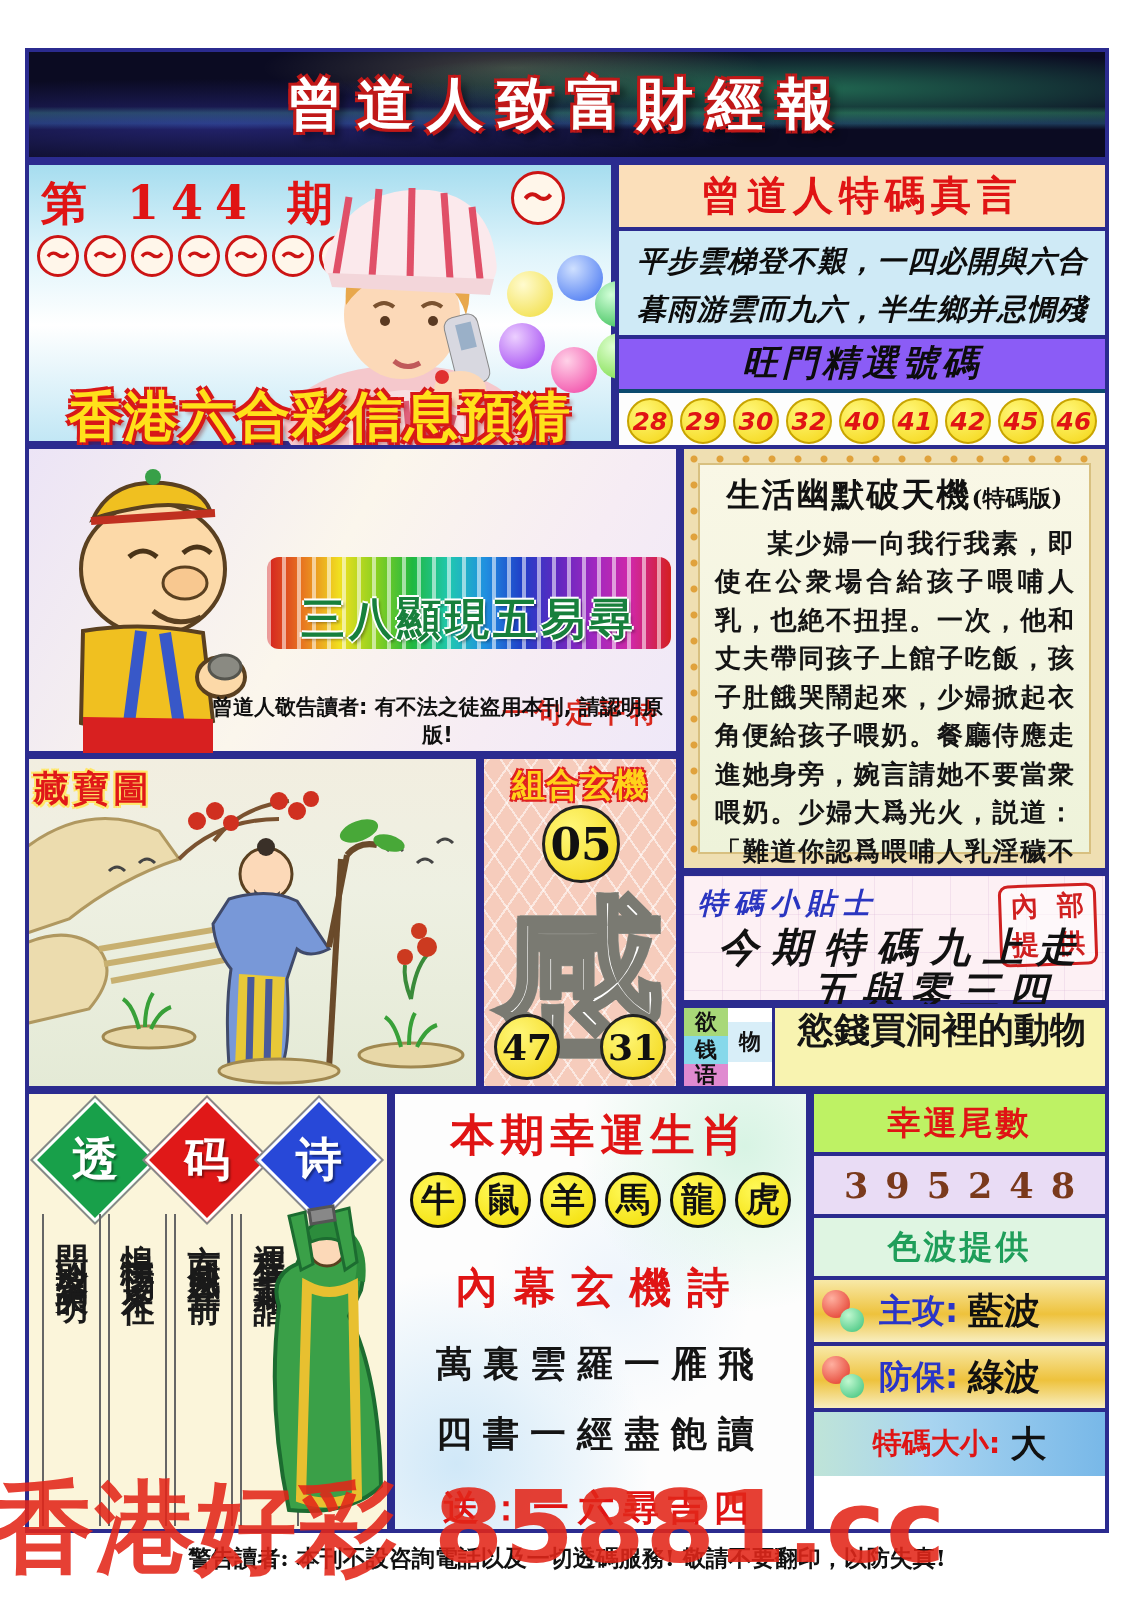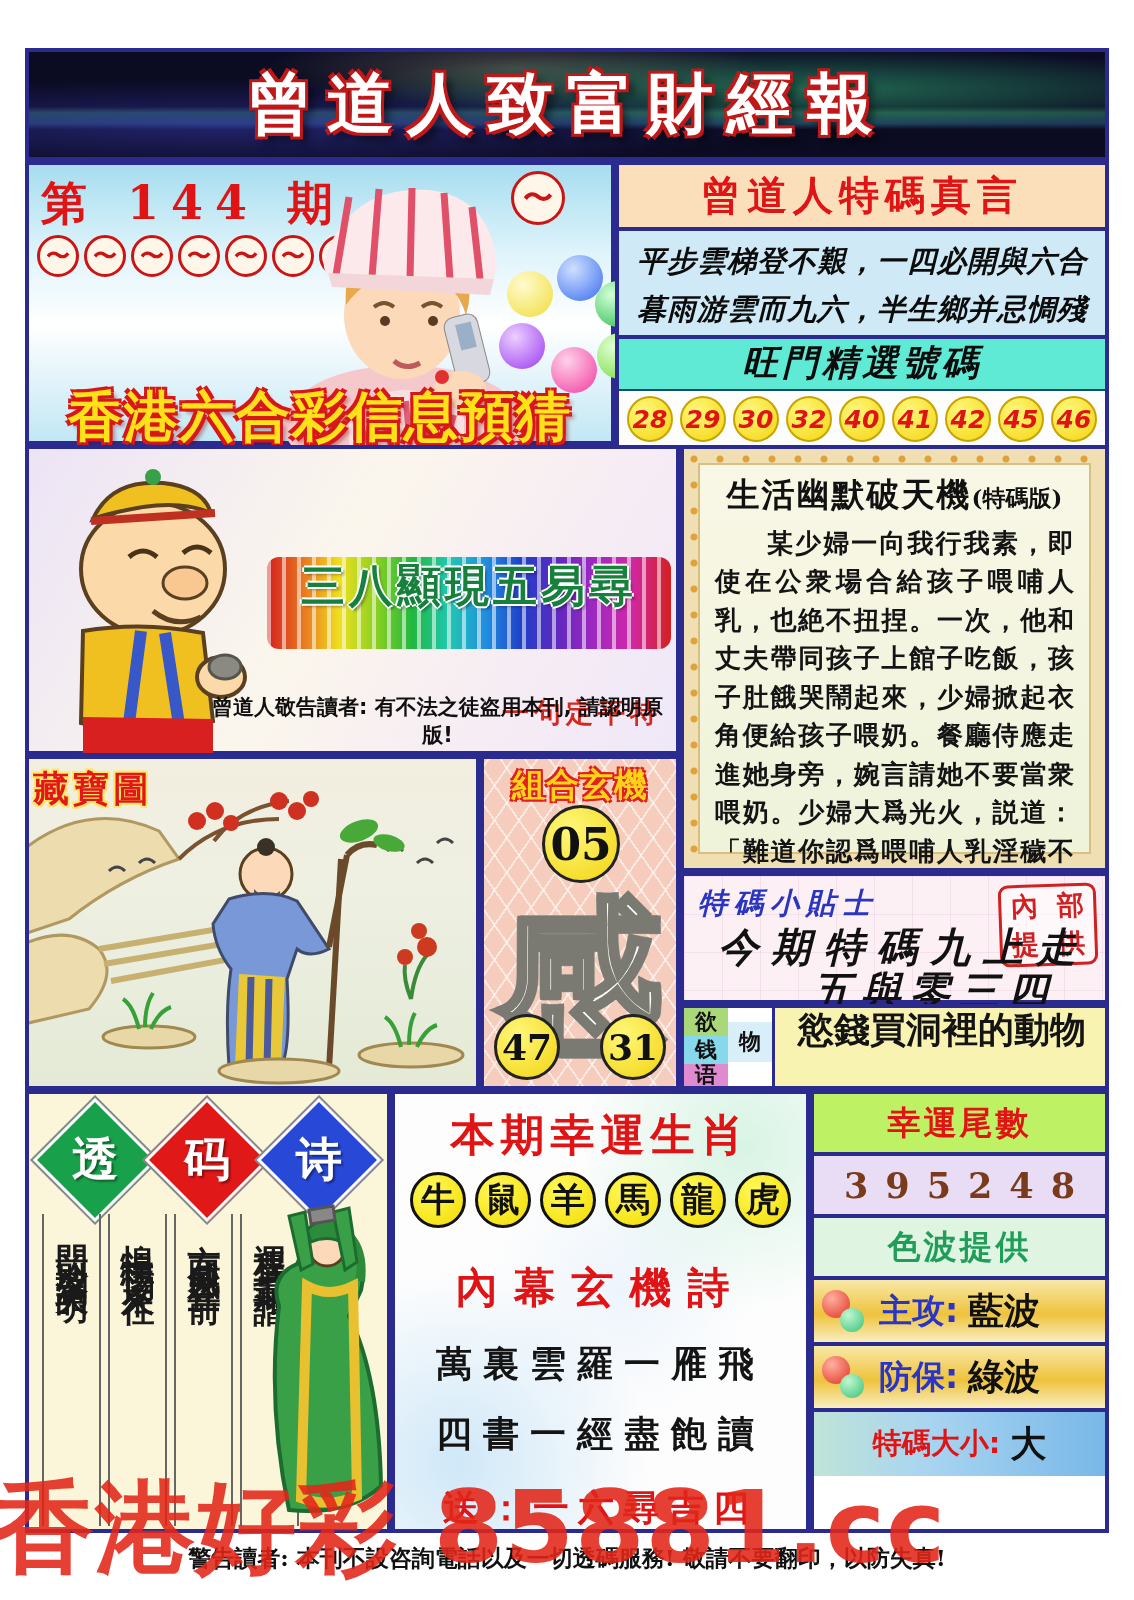--- a/index.html
+++ b/index.html
@@ -10,21 +10,21 @@
 
   
   #banner{left:25px;top:48px;width:1084px;height:113px;
     background:
       radial-gradient(ellipse at 72% 35%, rgba(60,220,140,.45), transparent 42%),
       radial-gradient(ellipse at 18% 70%, rgba(70,70,220,.40), transparent 45%),
       radial-gradient(ellipse at 45% 15%, rgba(255,255,170,.22), transparent 30%),
       linear-gradient(180deg, transparent 52%, rgba(80,220,150,.30) 58%, rgba(80,200,255,.25) 68%, transparent 74%),
       #0b0b22;}
   #banner .title{width:100%;text-align:center;line-height:102px;font-family:"DejaVu Serif",serif;
-    font-size:66px;font-weight:bold;color:#fff;letter-spacing:14px;
+    font-size:56px;font-weight:bold;color:#fff;letter-spacing:14px;
     text-shadow:3px 3px 0 #c01818,-3px -3px 0 #c01818,3px -3px 0 #c01818,-3px 3px 0 #c01818,7px 7px 8px rgba(0,0,0,.6);}
 
   
   #topLeft{left:25px;top:161px;width:590px;height:284px;
     background:linear-gradient(180deg,#a6ddef 0%,#dff4fb 32%,#ffffff 58%,#c2e7f5 100%);}
   .issue{left:12px;top:8px;font-family:"DejaVu Serif",serif;font-size:46px;font-weight:bold;
     color:#e01414;letter-spacing:12px;}
   .logo-row{left:8px;top:70px;display:flex;gap:5px;}
   .flame{width:42px;height:42px;border-radius:50%;border:3px solid #cc1414;background:#fff6ea;
     box-sizing:border-box;display:flex;align-items:center;justify-content:center;
@@ -35,37 +35,37 @@
     text-shadow:3px 3px 0 #d81818,-3px -3px 0 #d81818,3px -3px 0 #d81818,-3px 3px 0 #d81818,5px 5px 4px rgba(120,0,0,.45);}
   .ball6{position:absolute;width:46px;height:46px;border-radius:50%;}
 
   
   #topRight{left:615px;top:161px;width:494px;height:284px;background:#fff;}
   .tr-header{height:62px;background:#fbdfba;border-bottom:4px solid #2b2b8f;text-align:center;
     line-height:60px;font-family:"DejaVu Serif",serif;font-size:40px;font-weight:bold;color:#e01414;letter-spacing:6px;}
   .tr-poem{height:108px;background:#cfeaf6;border-bottom:4px solid #2b2b8f;text-align:center;
     padding-top:6px;box-sizing:border-box;}
   .tr-poem div{font-size:29px;font-weight:bold;color:#0c0c0c;font-style:italic;line-height:48px;letter-spacing:1px;}
-  .tr-band{height:50px;background:#5eead4;border-bottom:2px solid #0c4a6e;text-align:center;
+  .tr-band{height:50px;background:#8b5cf6;border-bottom:4px solid #0c4a6e;text-align:center;
     line-height:48px;font-size:36px;font-weight:bold;font-style:italic;color:#0c0c0c;letter-spacing:4px;}
   .tr-balls{height:56px;background:#fdfdfd;display:flex;align-items:center;justify-content:center;gap:7px;}
   .nball{width:46px;height:46px;border-radius:50%;background:radial-gradient(circle at 35% 30%,#fff77a,#f4d512);
     border:2px solid #c8a400;box-sizing:border-box;display:flex;align-items:center;justify-content:center;
     font-size:25px;font-weight:bold;color:#e01414;font-style:italic;}
 
   
   #mystic{left:25px;top:445px;width:655px;height:310px;
     background:linear-gradient(120deg,#ece4f6 0%,#fbf6ec 45%,#f6ecf4 75%,#efe8f8 100%);}
   .mystic-title{left:292px;top:28px;font-family:"DejaVu Serif",serif;font-size:50px;font-weight:bold;
     color:#3f62c8;letter-spacing:26px;text-shadow:2px 2px 0 #fff;}
   .rainbow{left:238px;top:108px;width:404px;height:92px;border-radius:12px;
     background:
       repeating-linear-gradient(90deg,rgba(255,255,255,.55) 0 4px,transparent 4px 15px),
       linear-gradient(90deg,#d42020 0%,#e87820 9%,#f0e020 18%,#8ad020 27%,#20b840 36%,#20c8b0 45%,#2090e0 54%,#2040c8 63%,#6028c0 72%,#a028c0 81%,#d028a8 90%,#d42020 100%);
-    display:flex;align-items:flex-start;justify-content:center;}
+    display:flex;align-items:flex-end;justify-content:center;}
   .rainbow-text{font-family:"DejaVu Serif",serif;font-size:44px;font-weight:bold;color:#17803c;letter-spacing:4px;
     text-shadow:2px 0 #fff,-2px 0 #fff,0 2px #fff,0 -2px #fff,3px 3px 3px rgba(0,0,0,.35);}
   .tagline{right:14px;top:246px;font-family:"DejaVu Serif",serif;font-size:27px;font-weight:bold;
     color:#d8271c;letter-spacing:5px;}
   .notice{left:0;right:0;bottom:2px;padding-left:170px;text-align:center;font-size:21px;
     font-weight:bold;color:#101010;}
 
   
   #treasure{left:25px;top:755px;width:455px;height:335px;
     background:linear-gradient(180deg,#f2eee0 0%,#eef0e2 40%,#e4ead6 100%);}

